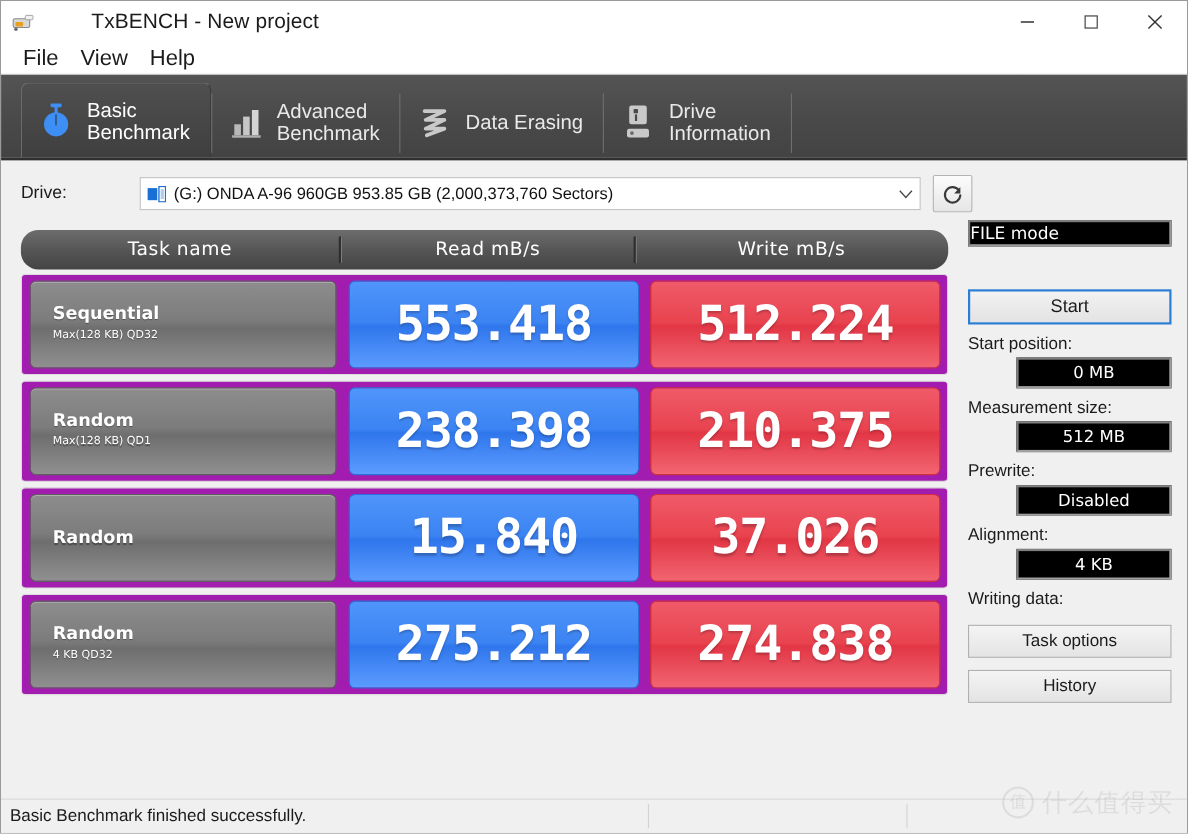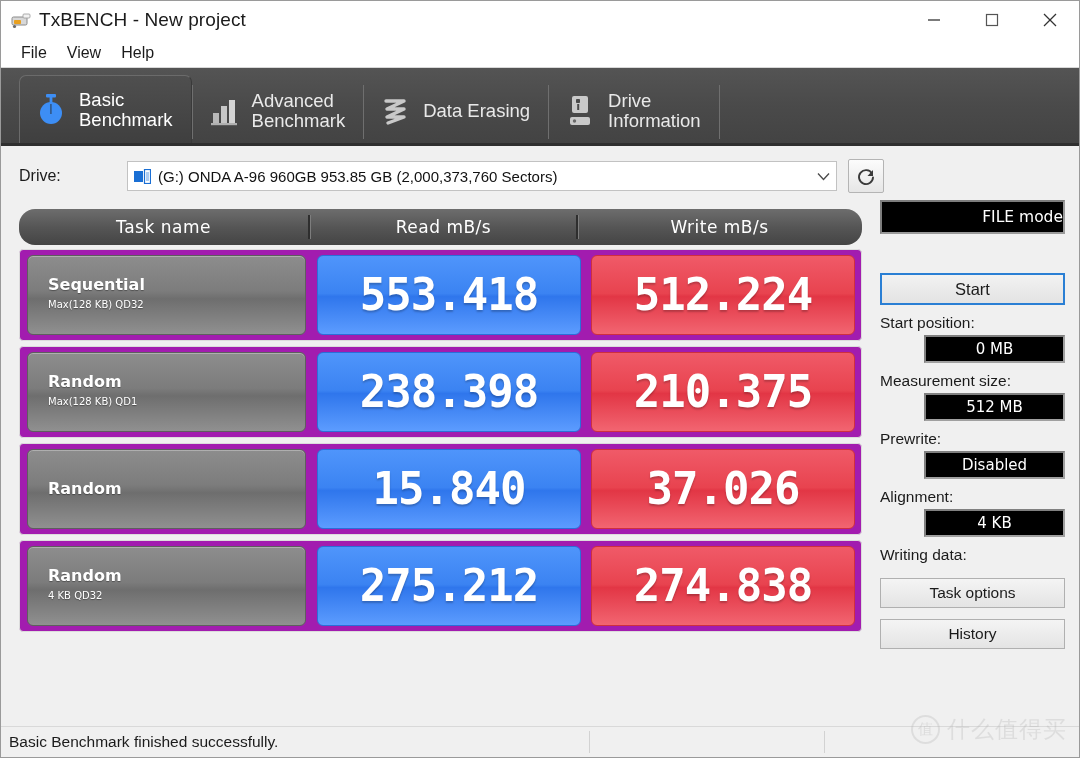--- a/index.html
+++ b/index.html
@@ -40,20 +40,21 @@
     margin-left: 9px;
     margin-right: 7px;
     position: relative;
     flex: none;
   }
   .title-text {
     font-size: 19px;
     color: #1b1b1b;
     letter-spacing: 0.1px;
     white-space: nowrap;
+    margin-left: 44px;
   }
   .win-controls {
     position: absolute;
     right: 0;
     top: 0;
     height: 38px;
     display: flex;
   }
   .win-btn {
     width: 58px;
@@ -68,21 +69,21 @@
   .menubar {
     height: 28px;
     background: #ffffff;
     display: flex;
     align-items: center;
     padding-left: 10px;
     flex: none;
     border-bottom: 1px solid #d8d8d8;
   }
   .menu-item {
-    font-size: 16px;
+    font-size: 20px;
     color: #1b1b1b;
     padding: 2px 10px;
     cursor: default;
   }
 
   
   .tabstrip {
     height: 78px;
     background: #4d4d4d;
     background: linear-gradient(to bottom, #545454 0%, #4a4a4a 50%, #434343 100%);
@@ -319,28 +320,28 @@
 
   
   .sidebar {
     flex: 1;
     padding: 7px 14px 0 18px;
     display: flex;
     flex-direction: column;
     box-sizing: border-box;
   }
   .mode-btn {
-    height: 34px;
+    height: 24px;
     background: #000000;
     border: 2px solid #9a9a9a;
     border-top-color: #7d7d7d;
     border-left-color: #7d7d7d;
     display: flex;
     align-items: center;
-    justify-content: flex-end;
+    justify-content: flex-start;
     cursor: default;
     box-sizing: border-box;
     flex: none;
   }
   .mode-btn-text {
     color: #ffffff;
     font-size: 15.5px;
     font-family: "DejaVu Sans", sans-serif;
   }
   .start-btn {

